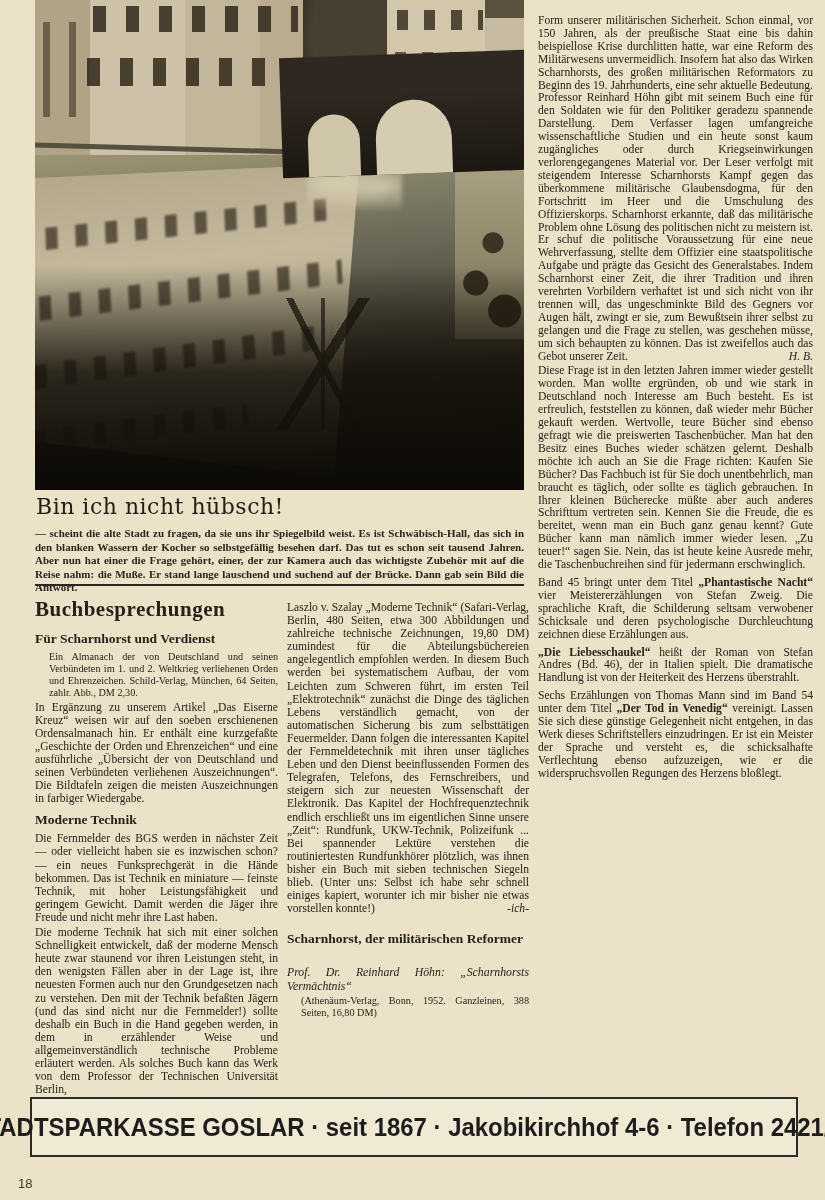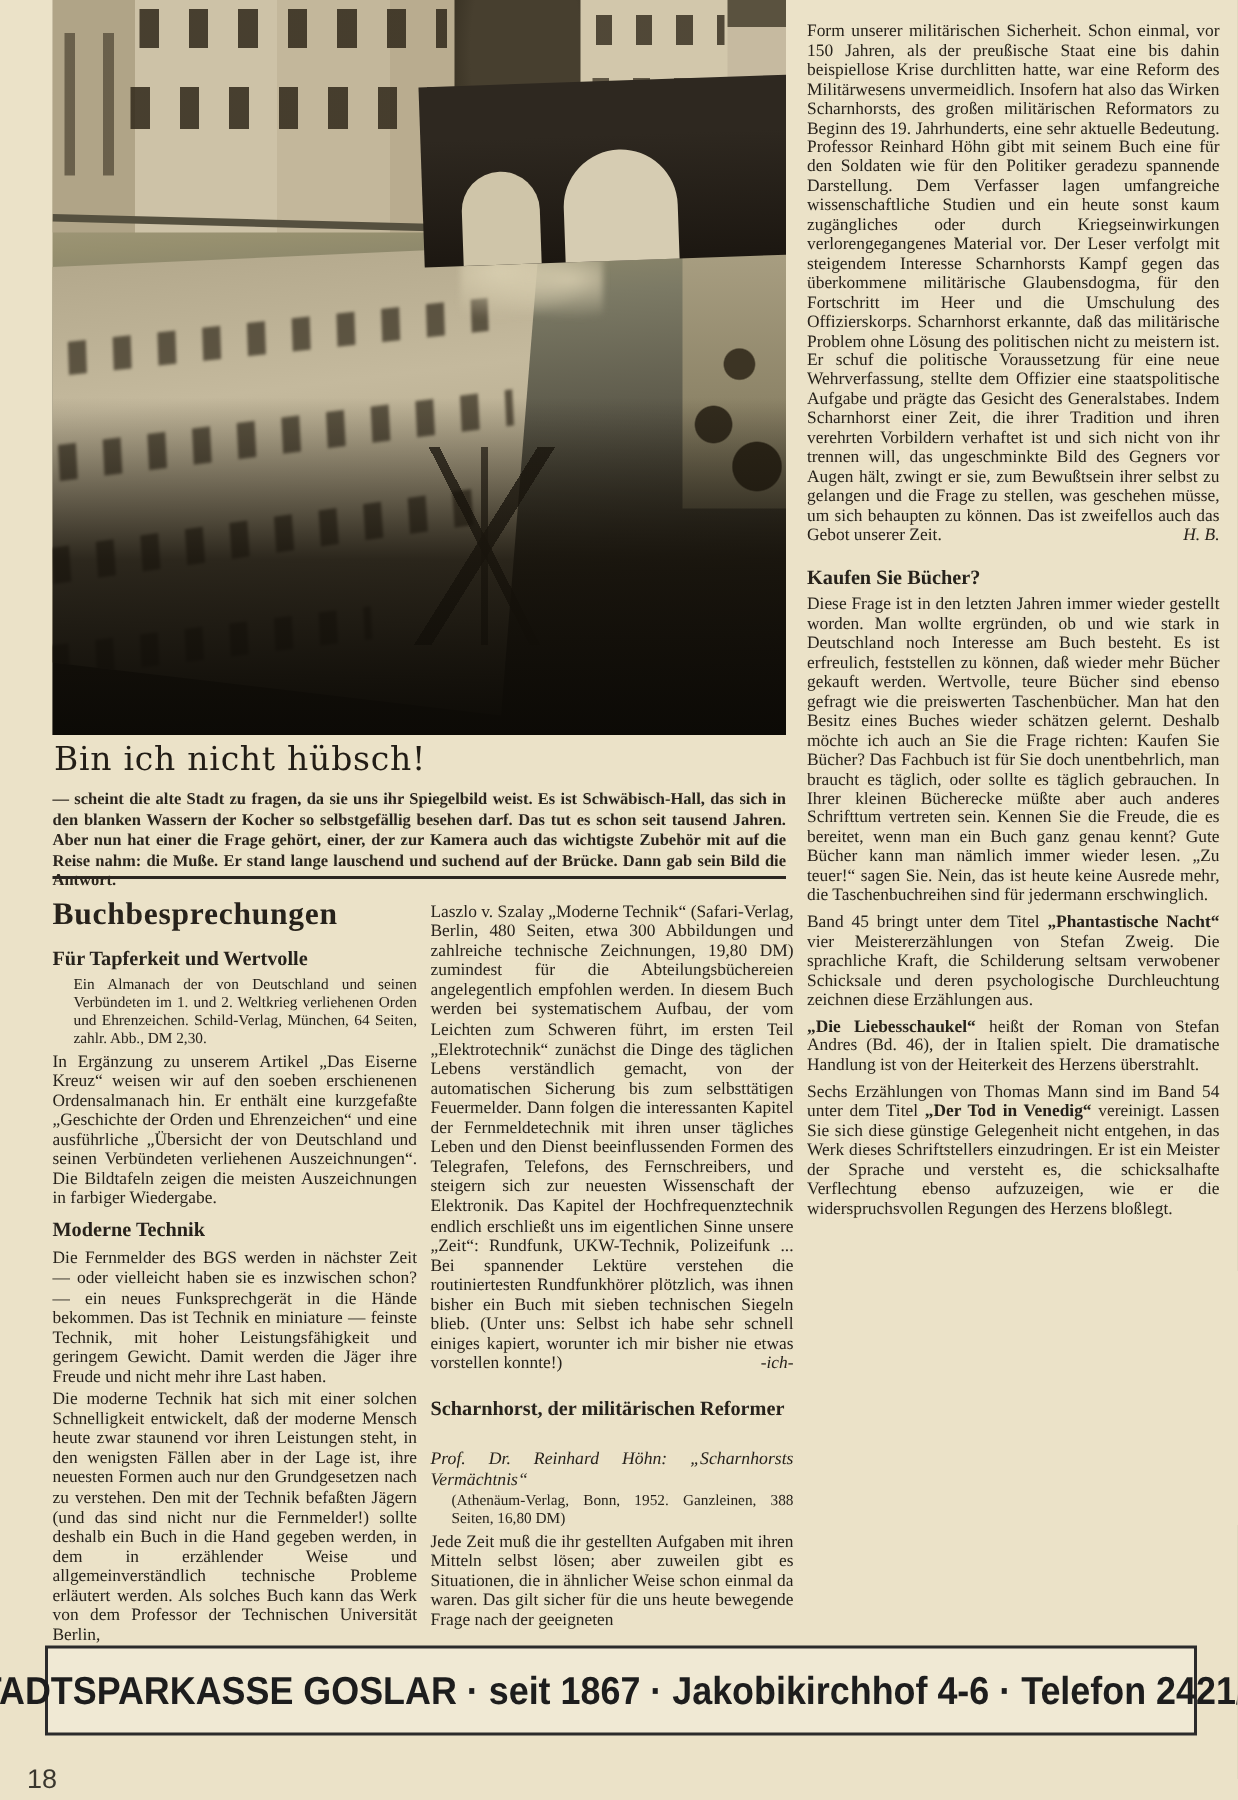--- a/index.html
+++ b/index.html
@@ -81,21 +81,21 @@
   .author { font-style:italic; font-size:11.8px !important; line-height:14px !important; margin:18px 0 4px; }
   .sig { float:right; font-style:italic; }
   .spaced { margin-top:5px !important; }
   
   .advert { position:absolute; left:30px; top:1097px; width:768px; height:60px;
     background:#f0e9d4; border:2px solid #2b2b2b;
     display:flex; align-items:center; justify-content:center; }
   .advert-text { font-family:"Liberation Sans", sans-serif; font-weight:bold; font-size:26px;
     color:#1d1d1d; letter-spacing:0px; white-space:nowrap; transform:scaleX(.92); }
   .page-number { position:absolute; left:18px; top:1176px; font-family:"Liberation Sans", sans-serif;
-    font-size:18px; color:#3a372f; }
+    font-size:13px; color:#3a372f; }
 </style>
 </head>
 <body>
 
 <div class="page">
 
   <div class="photo">
     <div class="ph ph-buildings-left">
       <div class="ph ph-winrow wr1"></div>
       <div class="ph ph-winrow wr2"></div>
@@ -124,39 +124,37 @@
     <div class="ph ph-timber-refl"></div>
     <div class="ph ph-waterdark"></div>
   </div>
 
   <div class="caption-heading">Bin ich nicht hübsch!</div>
   <p class="caption-text">— scheint die alte Stadt zu fragen, da sie uns ihr Spiegelbild weist. Es ist Schwäbisch-Hall, das sich in den blanken Wassern der Kocher so selbstgefällig besehen darf. Das tut es schon seit tausend Jahren. Aber nun hat einer die Frage gehört, einer, der zur Kamera auch das wichtigste Zubehör mit auf die Reise nahm: die Muße. Er stand lange lauschend und suchend auf der Brücke. Dann gab sein Bild die Antwort.</p>
   <div class="caption-rule"></div>
 
   <div class="col col-left">
     <h1 class="section">Buchbesprechungen</h1>
-    <div class="subhead first">Für Tapferkeit und Wertvolle</div>
+    <div class="subhead first">Für Scharnhorst und Verdienst</div>
     <p class="bib">Ein Almanach der von Deutschland und seinen Verbündeten im 1. und 2. Weltkrieg verliehenen Orden und Ehrenzeichen. Schild-Verlag, München, 64 Seiten, zahlr. Abb., DM 2,30.</p>
     <p>In Ergänzung zu unserem Artikel „Das Eiserne Kreuz“ weisen wir auf den soeben erschienenen Ordensalmanach hin. Er enthält eine kurzgefaßte „Geschichte der Orden und Ehrenzeichen“ und eine ausführliche „Übersicht der von Deutschland und seinen Verbündeten verliehenen Auszeichnungen“. Die Bildtafeln zeigen die meisten Auszeichnungen in farbiger Wiedergabe.</p>
     <div class="subhead">Moderne Technik</div>
     <p>Die Fernmelder des BGS werden in nächster Zeit — oder vielleicht haben sie es inzwischen schon? — ein neues Funksprechgerät in die Hände bekommen. Das ist Technik en miniature — feinste Technik, mit hoher Leistungsfähigkeit und geringem Gewicht. Damit werden die Jäger ihre Freude und nicht mehr ihre Last haben.</p>
     <p>Die moderne Technik hat sich mit einer solchen Schnelligkeit entwickelt, daß der moderne Mensch heute zwar staunend vor ihren Leistungen steht, in den wenigsten Fällen aber in der Lage ist, ihre neuesten Formen auch nur den Grundgesetzen nach zu verstehen. Den mit der Technik befaßten Jägern (und das sind nicht nur die Fernmelder!) sollte deshalb ein Buch in die Hand gegeben werden, in dem in erzählender Weise und allgemeinverständlich technische Probleme erläutert werden. Als solches Buch kann das Werk von dem Professor der Technischen Universität Berlin,</p>
   </div>
 
   <div class="col col-mid">
     <p><span>Laszlo v. Szalay „Moderne Technik“ (Safari-Verlag, Berlin, 480 Seiten, etwa 300 Abbildungen und zahlreiche technische Zeichnungen, 19,80 DM) zumindest für die Abteilungsbüchereien angelegentlich empfohlen werden. In diesem Buch werden bei systematischem Aufbau, der vom Leichten zum Schweren führt, im ersten Teil „Elektrotechnik“ zunächst die Dinge des täglichen Lebens verständlich gemacht, von der automatischen Sicherung bis zum selbsttätigen Feuermelder. Dann folgen die interessanten Kapitel der Fernmeldetechnik mit ihren unser tägliches Leben und den Dienst beeinflussenden Formen des Telegrafen, Telefons, des Fernschreibers, und steigern sich zur neuesten Wissenschaft der Elektronik. Das Kapitel der Hochfrequenztechnik endlich erschließt uns im eigentlichen Sinne unsere „Zeit“: Rundfunk, UKW-Technik, Polizeifunk ... Bei spannender Lektüre verstehen die routiniertesten Rundfunkhörer plötzlich, was ihnen bisher ein Buch mit sieben technischen Siegeln blieb. (Unter uns: Selbst ich habe sehr schnell einiges kapiert, worunter ich mir bisher nie etwas vorstellen konnte!)</span><span class="sig">-ich-</span></p>
     <div class="subhead" style="margin-top:16px">Scharnhorst, der militärischen Reformer</div>
     <p class="author">Prof. Dr. Reinhard Höhn: „Scharnhorsts Vermächtnis“</p>
     <p class="bib">(Athenäum-Verlag, Bonn, 1952. Ganzleinen, 388 Seiten, 16,80 DM)</p>
-    <p>Jede Zeit muß die ihr gestellten Aufgaben mit ihren Mitteln selbst lösen; aber zuweilen gibt es Situationen, die in ähnlicher Weise schon einmal da waren. Das gilt sicher für die uns heute bewegende Frage nach der geeigneten</p>
   </div>
 
   <div class="col col-right">
     <p><span>Form unserer militärischen Sicherheit. Schon einmal, vor 150 Jahren, als der preußische Staat eine bis dahin beispiellose Krise durchlitten hatte, war eine Reform des Militärwesens unvermeidlich. Insofern hat also das Wirken Scharnhorsts, des großen militärischen Reformators zu Beginn des 19. Jahrhunderts, eine sehr aktuelle Bedeutung. Professor Reinhard Höhn gibt mit seinem Buch eine für den Soldaten wie für den Politiker geradezu spannende Darstellung. Dem Verfasser lagen umfangreiche wissenschaftliche Studien und ein heute sonst kaum zugängliches oder durch Kriegseinwirkungen verlorengegangenes Material vor. Der Leser verfolgt mit steigendem Interesse Scharnhorsts Kampf gegen das überkommene militärische Glaubensdogma, für den Fortschritt im Heer und die Umschulung des Offizierskorps. Scharnhorst erkannte, daß das militärische Problem ohne Lösung des politischen nicht zu meistern ist. Er schuf die politische Voraussetzung für eine neue Wehrverfassung, stellte dem Offizier eine staatspolitische Aufgabe und prägte das Gesicht des Generalstabes. Indem Scharnhorst einer Zeit, die ihrer Tradition und ihren verehrten Vorbildern verhaftet ist und sich nicht von ihr trennen will, das ungeschminkte Bild des Gegners vor Augen hält, zwingt er sie, zum Bewußtsein ihrer selbst zu gelangen und die Frage zu stellen, was geschehen müsse, um sich behaupten zu können. Das ist zweifellos auch das Gebot unserer Zeit.</span><span class="sig">H. B.</span></p>
-    <div class="subhead" style="margin-top:14px">Kaufen Sie Bücher?</div>
     <p><span>Diese Frage ist in den letzten Jahren immer wieder gestellt worden. Man wollte ergründen, ob und wie stark in Deutschland noch Interesse am Buch besteht. Es ist erfreulich, feststellen zu können, daß wieder mehr Bücher gekauft werden. Wertvolle, teure Bücher sind ebenso gefragt wie die preiswerten Taschenbücher. Man hat den Besitz eines Buches wieder schätzen gelernt. Deshalb möchte ich auch an Sie die Frage richten: Kaufen Sie Bücher? Das Fachbuch ist für Sie doch unentbehrlich, man braucht es täglich, oder sollte es täglich gebrauchen. In Ihrer kleinen Bücherecke müßte aber auch anderes Schrifttum vertreten sein. Kennen Sie die Freude, die es bereitet, wenn man ein Buch ganz genau kennt? Gute Bücher kann man nämlich immer wieder lesen. „Zu teuer!“ sagen Sie. Nein, das ist heute keine Ausrede mehr, die Taschenbuchreihen sind für jedermann erschwinglich.</span></p>
     <p class="spaced"><span>Band 45 bringt unter dem Titel </span><b>„Phantastische Nacht“</b><span> vier Meistererzählungen von Stefan Zweig. Die sprachliche Kraft, die Schilderung seltsam verwobener Schicksale und deren psychologische Durchleuchtung zeichnen diese Erzählungen aus.</span></p>
     <p class="spaced"><b>„Die Liebesschaukel“</b><span> heißt der Roman von Stefan Andres (Bd. 46), der in Italien spielt. Die dramatische Handlung ist von der Heiterkeit des Herzens überstrahlt.</span></p>
     <p class="spaced"><span>Sechs Erzählungen von Thomas Mann sind im Band 54 unter dem Titel </span><b>„Der Tod in Venedig“</b><span> vereinigt. Lassen Sie sich diese günstige Gelegenheit nicht entgehen, in das Werk dieses Schriftstellers einzudringen. Er ist ein Meister der Sprache und versteht es, die schicksalhafte Verflechtung ebenso aufzuzeigen, wie er die widerspruchsvollen Regungen des Herzens bloßlegt.</span></p>
   </div>
 
   <div class="advert">
     <span class="advert-text">STADTSPARKASSE GOSLAR · seit 1867 · Jakobikirchhof 4-6 · Telefon 2421/22</span>
   </div>
 

